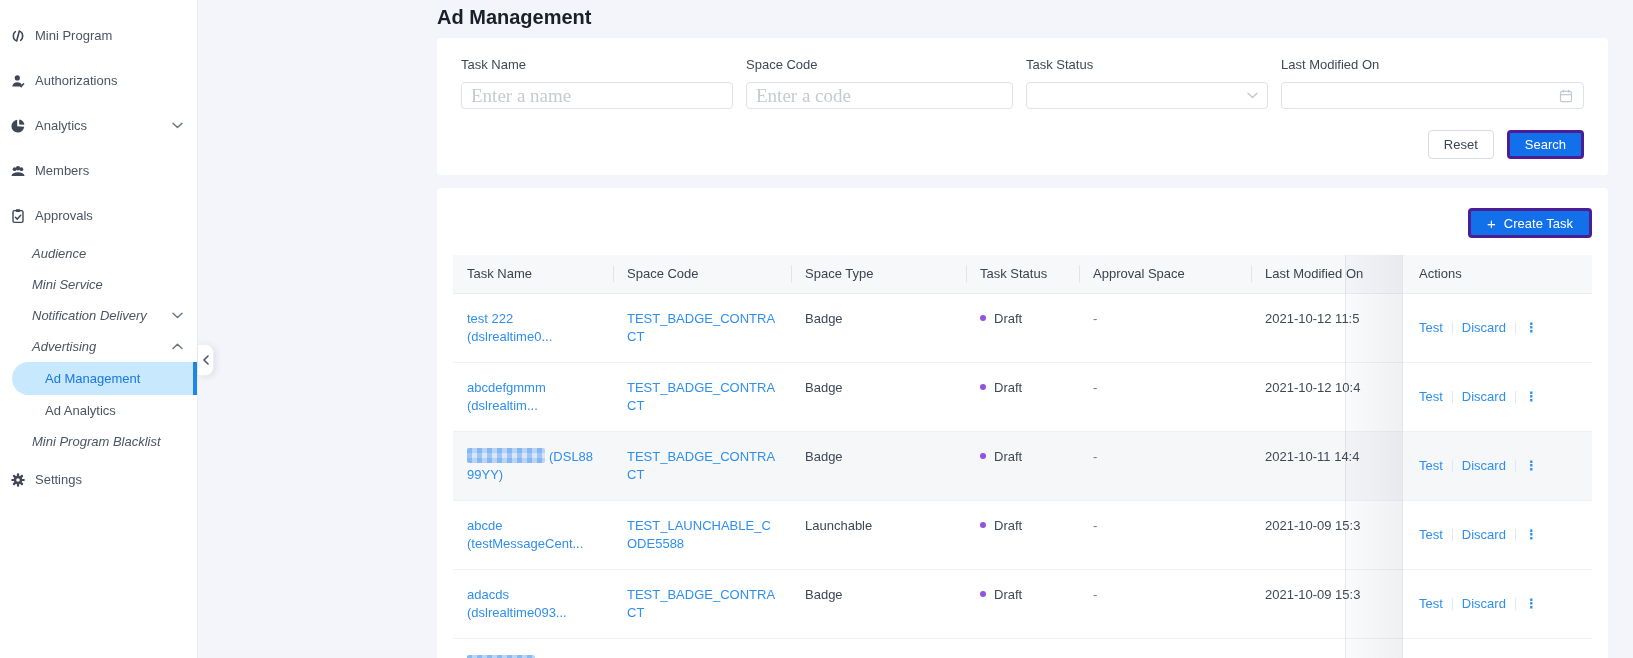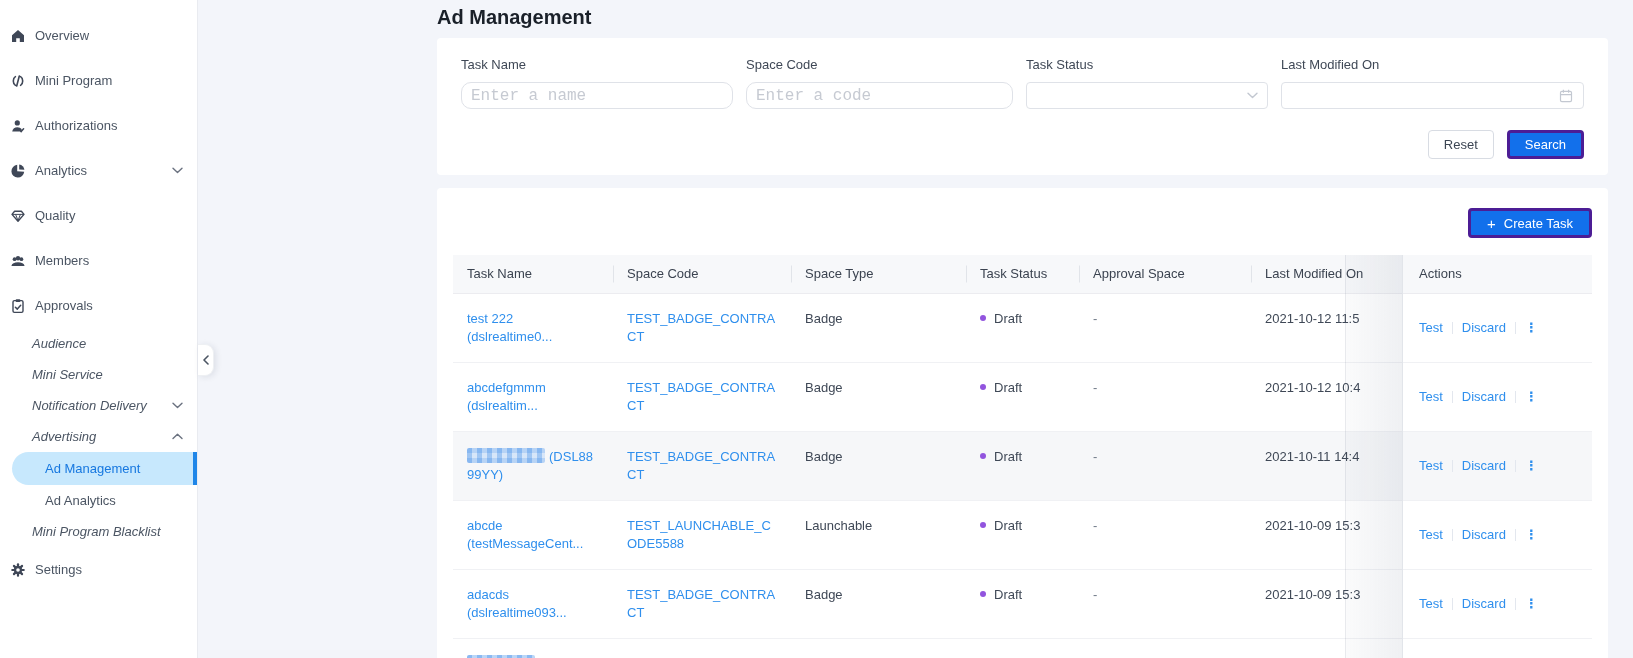--- a/index.html
+++ b/index.html
@@ -41,21 +41,21 @@
   
   .filter-card { padding:19px 24px 16px 24px; }
   .ffields { display:flex; gap:13px; }
   .ffield { display:flex; flex-direction:column; }
   .ffield .flabel { color:#3f4856; margin-bottom:10px; }
   .f0 { flex:0 0 272px; } .f1 { flex:0 0 267px; } .f2 { flex:0 0 242px; } .f3 { flex:1 1 auto; }
   .fctl {
     height:27px; border:1px solid #dfe2e8; border-radius:4px; background:#fff;
     display:flex; align-items:center; padding:0 9px; color:#3f4856; width:100%;
   }
-  input.fctl { outline:none; font-size:16px; font-family:Liberation Mono, monospace;border-radius:10px; }
+  input.fctl { outline:none; font-size:19px; font-family:Liberation Serif, serif; }
   input.fctl::placeholder { color:#c6cad2; }
   .fselect,.fdate { justify-content:flex-end; cursor:pointer; color:#c3c8d1; }
   .fbtns { display:flex; justify-content:flex-end; gap:13px; margin-top:21px; }
   .btn {
     height:29px; padding:0 15px; border-radius:4px; font-size:13px; cursor:pointer;
     display:inline-flex; align-items:center; justify-content:center; font-family:inherit;
   }
   .btn-plain { background:#fff; border:1px solid #d8dce3; color:#3c4553;margin-left:20px; }
   .btn-primary { background:#1270eb; border:3px solid #4c1d95; color:#fff; }
   
@@ -97,28 +97,20 @@
   svg { display:block; }
 </style>
 </head>
 <body>
 
 <aside class="sidebar">
   <div id="sidebar-items">
       <div class="side-item lvl1">
         <span class="sicon">
           <svg width="16" height="16" viewBox="0 0 16 16">
-            <path d="M8 2 L14 7.2 V14 H9.8 V10.2 H6.2 V14 H2 V7.2 Z" fill="currentColor"></path>
-          </svg>
-        </span>
-        <span>Overview</span>
-      </div>
-      <div class="side-item lvl1">
-        <span class="sicon">
-          <svg width="16" height="16" viewBox="0 0 16 16">
             <path d="M5.4 3.6 C2.6 5.2 2.6 10.8 5.4 12.4 M10.6 3.6 C13.4 5.2 13.4 10.8 10.6 12.4 M9.3 3 L6.7 13" fill="none" stroke="currentColor" stroke-width="1.6" stroke-linecap="round"></path>
           </svg>
         </span>
         <span>Mini Program</span>
       </div>
       <div class="side-item lvl1">
         <span class="sicon">
           <svg width="16" height="16" viewBox="0 0 16 16">
             <circle cx="7.3" cy="4.9" r="2.6" fill="currentColor"></circle>
             <path d="M2.2 13.6 C2.5 10.7 4.9 9.3 7.3 9.3 C9.1 9.3 10.9 10 11.9 11.4 L9.6 13.6 Z" fill="currentColor"></path>
@@ -133,29 +125,20 @@
             <path d="M7.2 1.8 A6.4 6.4 0 1 0 14.2 8.8 L7.2 8.2 Z" fill="currentColor"></path>
             <path d="M9.2 1.6 A6.4 6.4 0 0 1 14.4 6.8 L9.2 6.4 Z" fill="currentColor"></path>
           </svg>
         </span>
         <span>Analytics</span>
         <span class="chev">
           <svg width="11" height="7" viewBox="0 0 11 7">
             <path d="M1 1.2 L5.5 5.6 L10 1.2" fill="none" stroke="currentColor" stroke-width="1.4" stroke-linecap="round" stroke-linejoin="round"></path>
           </svg>
         </span>
-      </div>
-      <div class="side-item lvl1">
-        <span class="sicon">
-          <svg width="16" height="16" viewBox="0 0 16 16">
-            <path d="M4.6 3.2 h6.8 l2.6 3.2 -6 6.8 -6-6.8 z" fill="none" stroke="currentColor" stroke-width="1.4" stroke-linejoin="round"></path>
-            <path d="M2.4 6.4 h11.4 M5.6 6.4 L8 12.6 L10.4 6.4" fill="none" stroke="currentColor" stroke-width="1"></path>
-          </svg>
-        </span>
-        <span>Quality</span>
       </div>
       <div class="side-item lvl1">
         <span class="sicon">
           <svg width="16" height="16" viewBox="0 0 16 16">
             <circle cx="4.6" cy="6.2" r="1.9" fill="currentColor"></circle>
             <circle cx="11.4" cy="6.2" r="1.9" fill="currentColor"></circle>
             <circle cx="8" cy="5.2" r="2.2" fill="currentColor"></circle>
             <path d="M1.4 13 c.4-2.6 3-3.7 6.6-3.7 s6.2 1.1 6.6 3.7 z" fill="currentColor"></path>
           </svg>
         </span>

